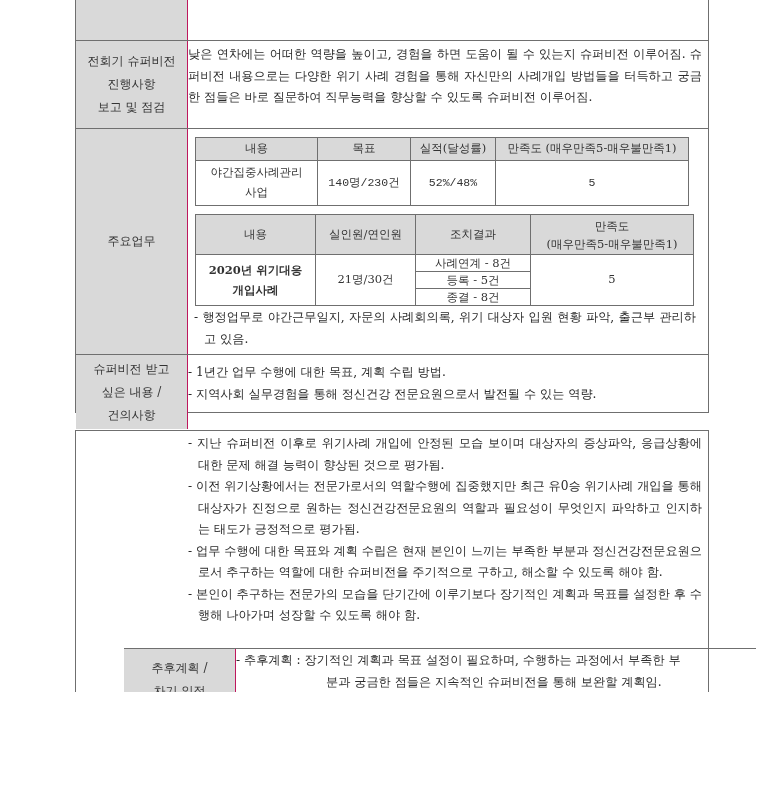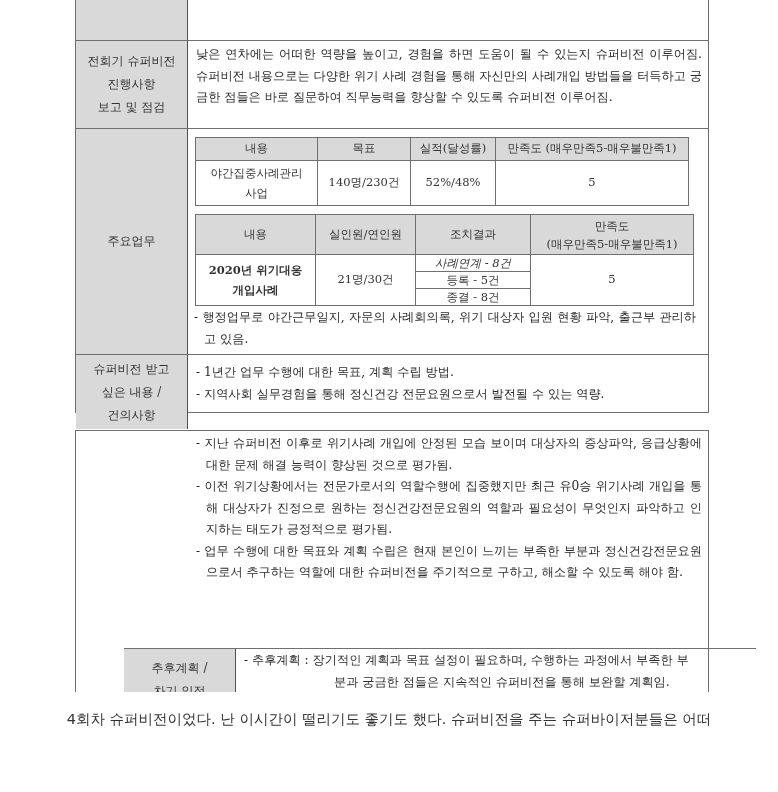--- a/index.html
+++ b/index.html
@@ -10,21 +10,21 @@
 
     .tbl { position: absolute; left: 75px; width: 634px; border: 1px solid #6f6f6f; border-top: none; box-sizing: border-box; }
     .tbl1 { top: 0px; height: 413px; }
     .tbl2 { top: 430px; height: 280px; border-top: 1px solid #6f6f6f; }
 
     .row { position: absolute; left: 0; width: 632px; border-top: 1px solid #6f6f6f; box-sizing: border-box; }
     .row.first { border-top: none; }
     .label { position: absolute; left: 0; top: 0; bottom: 0; width: 111px; background: #d9d9d9;
              border-right: 1px solid #be185d; display: flex; align-items: center; justify-content: center;
              text-align: center; font-size: 12px; line-height: 23px; color: #333; white-space: pre-line; }
-    .content { position: absolute; left: 112px; right: 0; top: 0; bottom: 0; padding: 3px 6px 0 8px;
+    .content { position: absolute; left: 112px; right: 0; top: 0; bottom: 0; padding: 3px 6px 0 0;
                font-size: 12.2px; line-height: 21.5px; color: #2b2b2b; text-align: justify; box-sizing: border-box; }
     .bullet { padding-left: 10px; text-indent: -10px; }
 
     .inner { position: absolute; border-collapse: collapse; font-size: 11.5px; color: #333; }
     .inner td, .inner th { border: 1px solid #6f6f6f; text-align: center; padding: 0 2px; font-weight: normal; }
     .inner th { background: #d9d9d9; }
 
     .caption { position: absolute; left: 0; top: 706px; width: 778px; text-align: center;
                font-family: "DejaVu Sans", "Liberation Sans", sans-serif; font-size: 14.5px; line-height: 26px; color: #333; }
     .caption span { display: block; }
@@ -53,21 +53,21 @@
       <div class="content" style="padding:0;">
 
         <table class="inner" style="left:7px;top:8px;width:494px;">
           <tbody>
               <tr style="height:22px;">
             <th style="width:117px;">내용</th>
             <th style="width:88px;">목표</th>
             <th style="width:80px;">실적(달성률)</th>
             <th>만족도 (매우만족5-매우불만족1)</th>
           </tr>
-          <tr style="height:45px;">
+          <tr style="height:45px;font-family:Liberation Mono, monospace;">
             <td style="white-space:pre-line;line-height:20px;">야간집중사례관리
 사업</td>
             <td>140명/230건</td>
             <td>52%/48%</td>
             <td>5</td>
           </tr>
         </tbody>
           </table>
 
         <table class="inner" style="left:7px;top:85px;width:499px;">
@@ -76,21 +76,21 @@
             <th style="width:115px;">내용</th>
             <th style="width:95px;">실인원/연인원</th>
             <th style="width:110px;">조치결과</th>
             <th style="white-space:pre-line;line-height:18px;">만족도
 (매우만족5-매우불만족1)</th>
           </tr>
           <tr style="height:17px;">
             <td rowspan="3" style="white-space:pre-line;line-height:20px;font-weight:bold;">2020년 위기대응
 개입사례</td>
             <td rowspan="3">21명/30건</td>
-            <td style="line-height:15px;font-style:italic;">사례연계 - 8건</td>
+            <td style="line-height:15px;">사례연계 - 8건</td>
             <td rowspan="3">5</td>
           </tr>
           <tr style="height:17px;">
             <td style="line-height:15px;">등록 - 5건</td>
           </tr>
           <tr style="height:17px;">
             <td style="line-height:15px;">종결 - 8건</td>
           </tr>
         </tbody>
           </table>
@@ -109,28 +109,28 @@
       </div>
     </div>
   </div>
 
   <div class="tbl tbl2">
     <div class="row first" style="top:0;height:217px;">
       <div class="content" style="padding-top:2px;">
         <div class="bullet">- 지난 슈퍼비전 이후로 위기사례 개입에 안정된 모습 보이며 대상자의 증상파악, 응급상황에 대한 문제 해결 능력이 향상된 것으로 평가됨.</div>
         <div class="bullet">- 이전 위기상황에서는 전문가로서의 역할수행에 집중했지만 최근 유0승 위기사례 개입을 통해 대상자가 진정으로 원하는 정신건강전문요원의 역할과 필요성이 무엇인지 파악하고 인지하는 태도가 긍정적으로 평가됨.</div>
         <div class="bullet">- 업무 수행에 대한 목표와 계획 수립은 현재 본인이 느끼는 부족한 부분과 정신건강전문요원으로서 추구하는 역할에 대한 슈퍼비전을 주기적으로 구하고, 해소할 수 있도록 해야 함.</div>
+        <div class="bullet">- 본인이 추구하는 전문가의 모습을 단기간에 이루기보다 장기적인 계획과 목표를 설정한 후 수행해 나아가며 성장할 수 있도록 해야 함.</div>
       </div>
     </div>
     <div class="row" style="top:217px;height:62px;margin-left:48px;">
       <div class="label">추후계획 /
 차기 일정</div>
       <div class="content" style="padding-top:1px;">
         <div>- 추후계획 : 장기적인 계획과 목표 설정이 필요하며, 수행하는 과정에서 부족한 부</div>
         <div style="padding-left:90px;">분과 궁금한 점들은 지속적인 슈퍼비전을 통해 보완할 계획임.</div>
       </div>
     </div>
   </div>
 </div>
 
 <div class="caption">
-  <span>4회차 슈퍼비전이었다. 난 이시간이 떨리기도 좋기도 했다. 슈퍼비전을 주는 슈퍼바이저분들은 어떠</span>
 </div>
 
 </body></html>

